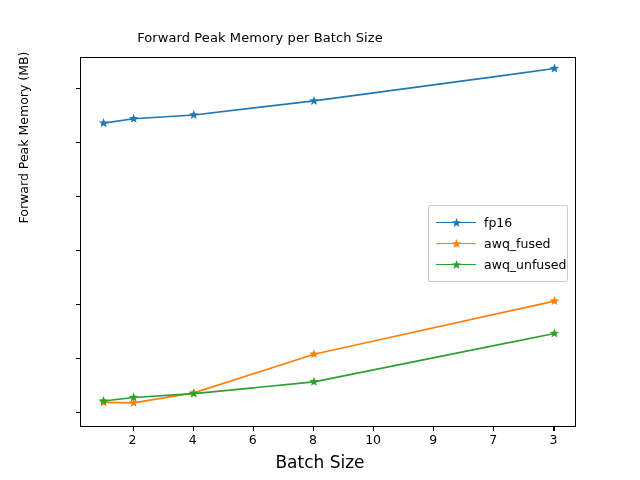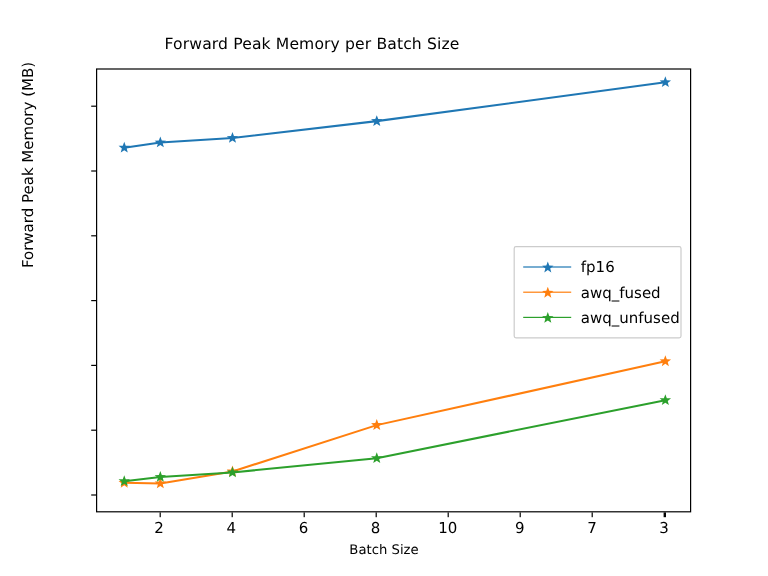--- a/index.html
+++ b/index.html
@@ -77,21 +77,21 @@
     width: 1.1px;
     height: 4px;
     background: #000000;
   }
   #xlabel {
     position: absolute;
     left: 0;
     top: 452px;
     width: 640px;
     text-align: center;
-    font-size: 11px;
+    font-size: 17px;
     color: #000000;
   }
   #ylabel {
     position: absolute;
     left: -92px;
     top: 130px;
     width: 230px;
     text-align: center;
     font-size: 12.5px;
     color: #000000;

